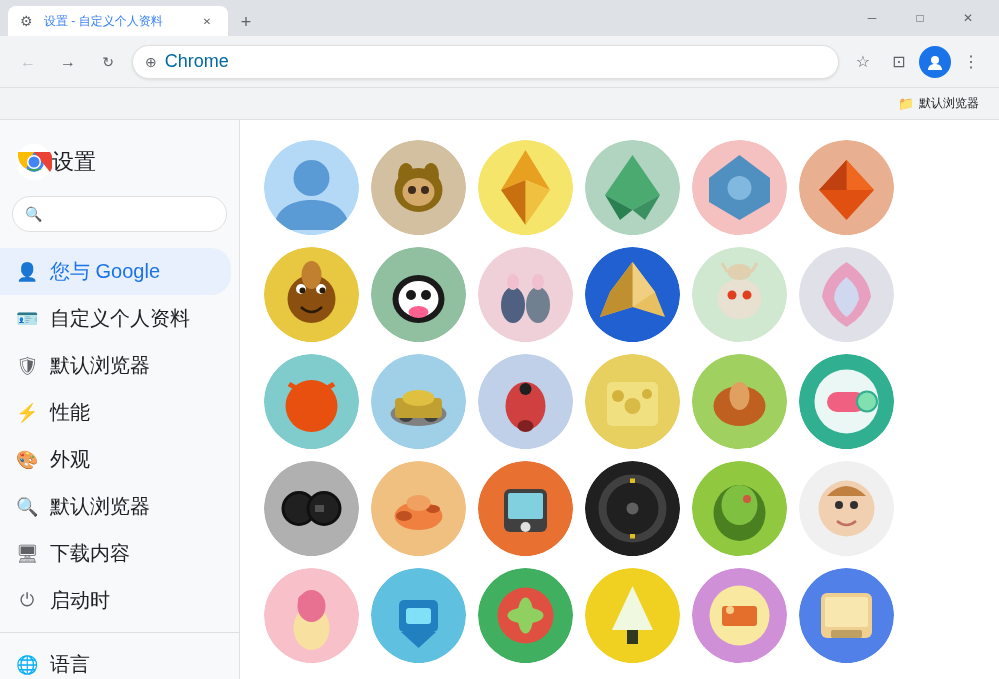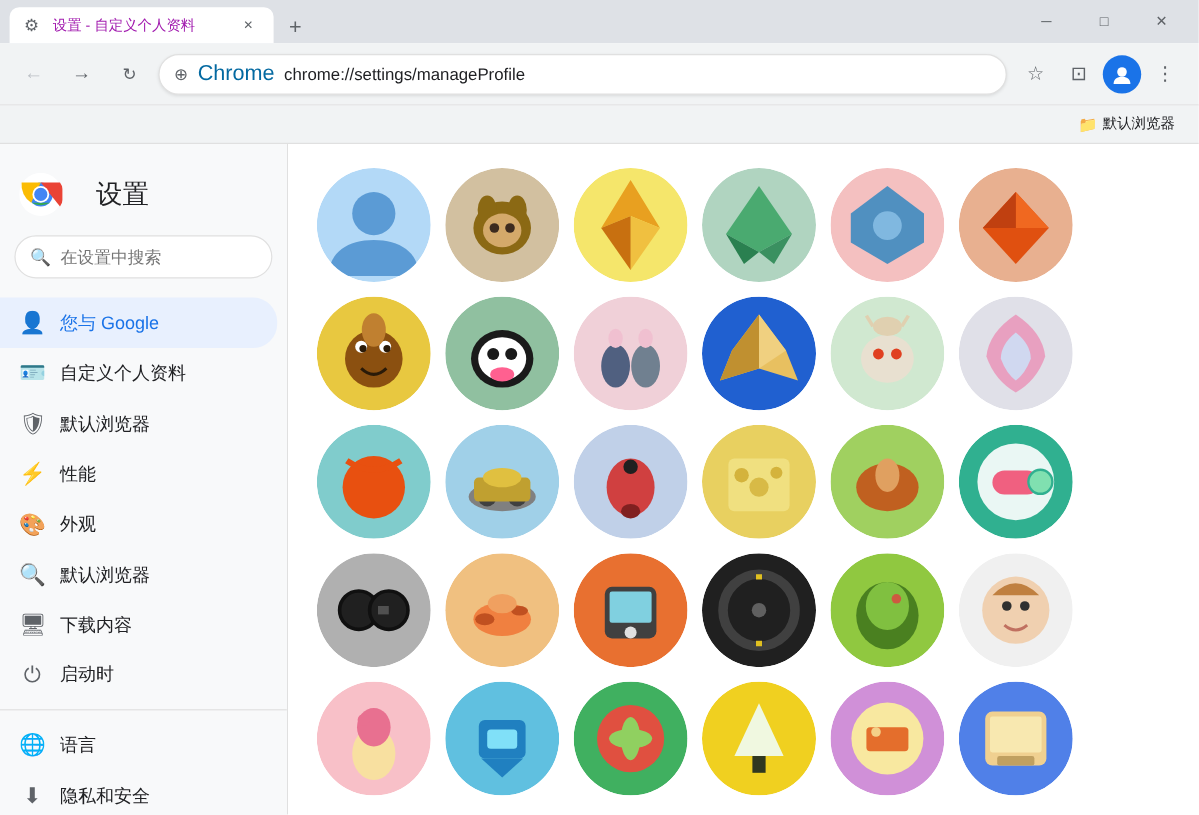--- a/index.html
+++ b/index.html
@@ -6,21 +6,21 @@
     body { font-family: 'Segoe UI', Arial, sans-serif; background: #fff; width: 999px; height: 679px; overflow: hidden; }
 
     
     .window-frame { width: 999px; height: 679px; display: flex; flex-direction: column; background: #fff; }
 
     
     .title-bar { height: 36px; background: #dee1e6; display: flex; align-items: center; padding: 0 8px; }
     .tab-bar { display: flex; align-items: flex-end; flex: 1; height: 100%; }
     .tab { height: 30px; background: #fff; border-radius: 8px 8px 0 0; display: flex; align-items: center; padding: 0 12px; gap: 8px; min-width: 220px; max-width: 240px; margin-top: 6px; }
     .tab-favicon { width: 16px; height: 16px; }
-    .tab-title { font-size: 12px; color: #a21caf; flex: 1; white-space: nowrap; overflow: hidden; text-overflow: ellipsis; }
+    .tab-title { font-size: 12px; color: #3b82f6; flex: 1; white-space: nowrap; overflow: hidden; text-overflow: ellipsis; }
     .tab-close { width: 18px; height: 18px; border-radius: 50%; border: none; background: transparent; cursor: pointer; display: flex; align-items: center; justify-content: center; font-size: 10px; color: #5f6368; }
     .new-tab-btn { width: 28px; height: 28px; border-radius: 50%; border: none; background: transparent; cursor: pointer; display: flex; align-items: center; justify-content: center; font-size: 18px; color: #5f6368; margin-left: 4px; }
     .window-controls-right { display: flex; align-items: center; gap: 2px; margin-left: auto; }
     .win-ctrl { width: 46px; height: 36px; border: none; background: transparent; cursor: pointer; display: flex; align-items: center; justify-content: center; font-size: 12px; color: #5f6368; }
 
     
     .toolbar { height: 52px; background: #f1f3f4; display: flex; align-items: center; padding: 0 12px; gap: 8px; border-bottom: 1px solid #e0e0e0; }
     .nav-arrow { width: 32px; height: 32px; border-radius: 50%; border: none; background: transparent; cursor: pointer; display: flex; align-items: center; justify-content: center; font-size: 16px; color: #5f6368; }
     .nav-arrow.disabled { color: #bdc1c6; cursor: default; }
     .refresh-btn { width: 32px; height: 32px; border-radius: 50%; border: none; background: transparent; cursor: pointer; display: flex; align-items: center; justify-content: center; font-size: 14px; color: #5f6368; }
@@ -35,32 +35,32 @@
     
     .bookmarks-bar { height: 32px; background: #f1f3f4; display: flex; align-items: center; padding: 0 12px; gap: 4px; border-bottom: 1px solid #e0e0e0; }
     .bookmark-item { display: flex; align-items: center; gap: 4px; padding: 4px 8px; border-radius: 4px; cursor: pointer; font-size: 12px; color: #202124; white-space: nowrap; }
     .bookmark-folder-icon { font-size: 13px; color: #5f6368; }
 
     
     .main-content { flex: 1; display: flex; overflow: hidden; }
 
     
     .sidebar { width: 240px; background: #f8f9fa; overflow-y: auto; padding: 8px 0; border-right: 1px solid #e0e0e0; flex-shrink: 0; }
-    .settings-header { display: flex; align-items: center; gap: 28px; padding: 16px 16px 8px; }
+    .settings-header { display: flex; align-items: center; gap: 0; padding: 16px 16px 8px; }
     .chrome-logo { width: 36px; height: 36px; }
     .settings-title { font-size: 22px; color: #202124; font-weight: 400; }
     .search-box { margin: 8px 12px 16px; height: 36px; background: #fff; border-radius: 20px; border: 1px solid #e0e0e0; display: flex; align-items: center; padding: 0 12px; gap: 8px; }
     .search-icon { font-size: 14px; color: #5f6368; }
     .search-input { border: none; outline: none; font-size: 14px; color: #202124; background: transparent; flex: 1; }
     .sidebar-nav { list-style: none; }
     .sidebar-item { display: flex; align-items: center; gap: 12px; padding: 10px 16px; cursor: pointer; font-size: 14px; color: #202124; border-radius: 0 20px 20px 0; margin-right: 8px; }
     .sidebar-item.active { background: #e8f0fe; color: #1a73e8; }
     .sidebar-item.active .sidebar-icon { color: #1a73e8; }
     .sidebar-icon { font-size: 18px; color: #5f6368; width: 22px; text-align: center; }
-    .sidebar-item-label { font-size: 15px; }
+    .sidebar-item-label { font-size: 20px; }
     .sidebar-divider { height: 1px; background: #e0e0e0; margin: 8px 0; }
     .page-scroll { overflow-y: scroll; height: 100%; }
 
     
     .avatar-grid { display: grid; grid-template-columns: repeat(6, 1fr); gap: 12px; padding: 20px 24px; }
     .avatar-circle { width: 95px; height: 95px; border-radius: 50%; overflow: hidden; cursor: pointer; display: flex; align-items: center; justify-content: center; transition: transform 0.1s; }
     .avatar-circle svg { width: 95px; height: 95px; }
 
     
     .page-scroll::-webkit-scrollbar { width: 8px; }
@@ -92,21 +92,20 @@
     </div>
   </div>
 
   <div class="toolbar">
     <button class="nav-arrow disabled">←</button>
     <button class="nav-arrow">→</button>
     <button class="refresh-btn">↻</button>
     <div class="address-bar">
       <span class="address-bar-icon">⊕</span>
       <span class="address-bar-brand">Chrome</span>
-      <span class="address-bar-url">chrome://settings/manageProfile</span>
     </div>
     <div class="toolbar-right">
       <button class="toolbar-btn">☆</button>
       <button class="toolbar-btn">⊡</button>
       <button class="profile-btn">
         <svg width="18" height="18" viewBox="0 0 18 18">
             <circle cx="9" cy="7" r="4" fill="#fff"></circle>
             <path d="M2 17c0-4 3-6 7-6s7 2 7 6" fill="#fff"></path>
           </svg>
       </button>
@@ -134,21 +133,20 @@
           <path d="M18 8 h-16 a18 18 0 0 0 8 17 z" fill="#FBBC04"></path>
           <path d="M10 25 a18 18 0 0 0 16 0 z" fill="#34A853"></path>
           <circle cx="18" cy="18" r="7" fill="#fff"></circle>
           <circle cx="18" cy="18" r="5.5" fill="#4285F4"></circle>
         </svg>
         <span class="settings-title">设置</span>
       </div>
 
       <div class="search-box">
         <span class="search-icon">🔍</span>
-        <input class="search-input" placeholder="在设置中搜索" style="">
       </div>
 
       <ul class="sidebar-nav">
         <li class="sidebar-item active">
           <span class="sidebar-icon">👤</span>
           <span class="sidebar-item-label">您与 Google</span>
         </li>
         <li class="sidebar-item">
           <span class="sidebar-icon">🪪</span>
           <span class="sidebar-item-label">自定义个人资料</span>

